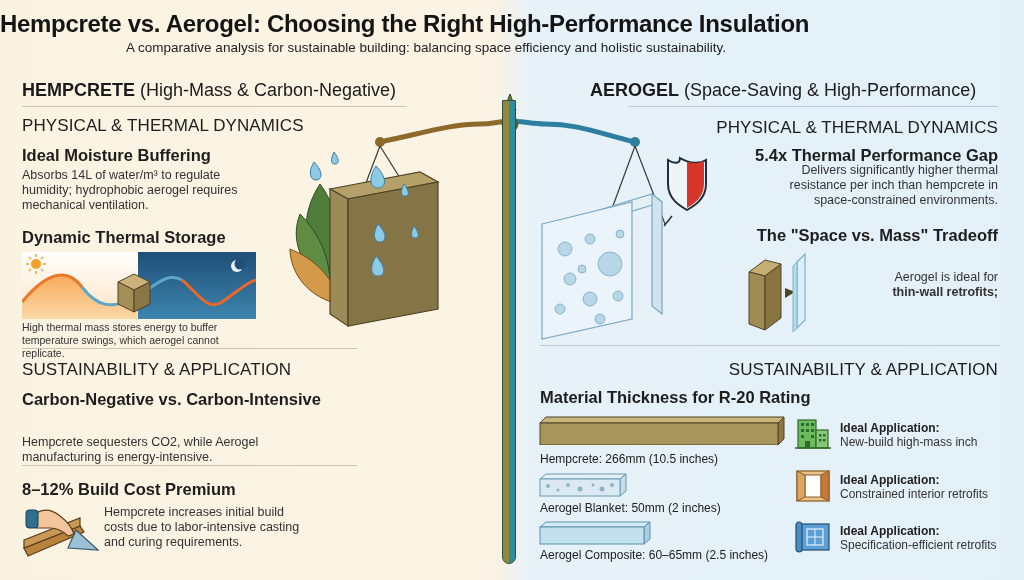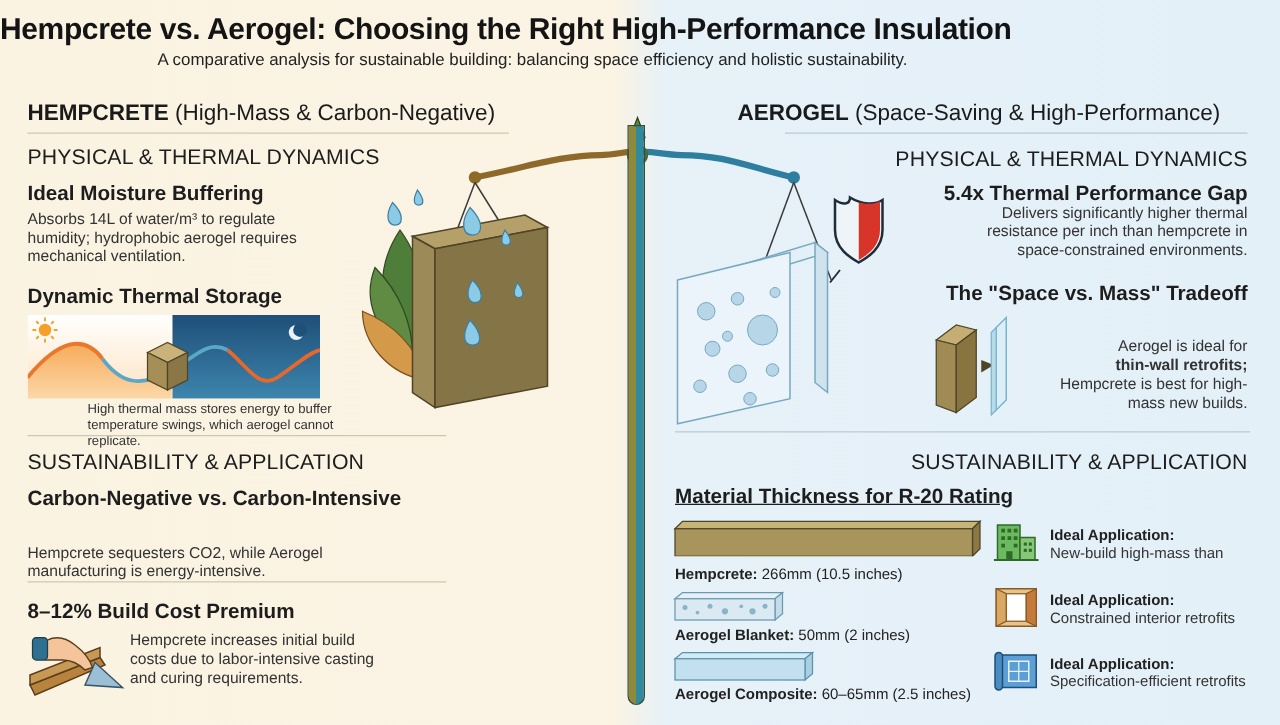--- a/index.html
+++ b/index.html
@@ -20,33 +20,33 @@
     font-size: 13.5px; color: #222;
   }
   .side-head { font-size: 18px; color: #1a1a1a; }
   .side-head b { font-weight: bold; }
   .hr { height: 1px; background: #cfc6b2; }
   .hr.blue { background: #b7cbd6; }
   .sec { font-size: 17px; font-weight: normal; color: #1d1d1d; letter-spacing: 0.1px; }
   .h3 { font-size: 16.5px; font-weight: bold; color: #1d1d1d; }
   .body { font-size: 12.5px; line-height: 15px; color: #333; }
   .right { text-align: right; }
-  .small { font-size: 10.5px; line-height: 13px; color: #333; margin-left: 48px; }
+  .small { font-size: 10.5px; line-height: 13px; color: #333; }
 
   
   .thermal { left: 22px; top: 252px; width: 234px; height: 67px; overflow: hidden; }
 
   
   .pole { left: 502px; top: 100px; width: 14px; height: 464px; border-radius: 0 0 7px 7px;
     background: linear-gradient(90deg, #8e8a3a 0%, #8e8a3a 50%, #2e8ba0 50%, #2e8ba0 100%);
     border: 1.5px solid #3b4a3a; }
   .app-label { font-size: 12px; font-weight: bold; color: #222; }
   .app-text { font-size: 12px; color: #333; }
   .mat-label { font-size: 12px; color: #222; }
-  .mat-label b { font-weight: bold; }
+  .mat-label b { font-weight: normal; }
 </style>
 </head>
 <body>
 
 <div class="abs title">Hempcrete vs. Aerogel: Choosing the Right High-Performance Insulation</div>
 <div class="abs subtitle">A comparative analysis for sustainable building: balancing space efficiency and holistic sustainability.</div>
 
 <div class="abs side-head" style="left:22px; top:80px;">
   <b>HEMPCRETE</b><span> (High-Mass &amp; Carbon-Negative)</span>
 </div>
@@ -213,27 +213,26 @@
     <polygon points="20,26 36,14 36,68 20,80" fill="#87743f" stroke="#4e4426" stroke-width="1"></polygon>
     <polygon points="40,48 50,42 40,38" fill="#4e4426"></polygon>
     <polygon points="52,12 60,4 60,70 52,78" fill="#dceef7" stroke="#7ab4cc" stroke-width="1.2"></polygon>
     <polygon points="48,16 52,12 52,78 48,82" fill="#b8dbea" stroke="#7ab4cc" stroke-width="1"></polygon>
   </svg>
 </div>
 
 <div class="abs body right" style="right:26px; top:270px; width:160px;">
   <span>Aerogel is ideal for</span><br>
   <b>thin-wall retrofits;</b><br>
-  <span>Hempcrete is best for high-mass new builds.</span>
 </div>
 <div class="abs hr blue" style="left:540px; top:345px; width:460px;"></div>
 
 <div class="abs sec right" style="right:26px; top:360px;">SUSTAINABILITY &amp; APPLICATION</div>
 
-<div class="abs h3" style="left:540px; top:388px;text-decoration:underline;">Material Thickness for R-20 Rating</div>
+<div class="abs h3" style="left:540px; top:388px;">Material Thickness for R-20 Rating</div>
 
 <div class="abs" style="left:538px; top:415px; width:250px; height:30px;">
   <svg width="250" height="30" viewBox="0 0 250 30">
     <polygon points="2,8 8,2 246,2 240,8" fill="#c7b479" stroke="#4e4426" stroke-width="1"></polygon>
     <polygon points="240,8 246,2 246,24 240,30" fill="#8b7844" stroke="#4e4426" stroke-width="1"></polygon>
     <rect x="2" y="8" width="238" height="22" fill="#a8955c" stroke="#4e4426" stroke-width="1"></rect>
   </svg>
 </div>
 <div class="abs mat-label" style="left:540px; top:452px;">
   <b>Hempcrete:</b><span> 266mm (10.5 inches)</span>
@@ -287,21 +286,21 @@
         <rect x="24" y="16" width="2.5" height="2.5"></rect>
         <rect x="28" y="16" width="2.5" height="2.5"></rect>
         <rect x="24" y="21" width="2.5" height="2.5"></rect>
         <rect x="28" y="21" width="2.5" height="2.5"></rect>
       </g>
     <line x1="0" y1="30" x2="36" y2="30" stroke="#2e6a2a" stroke-width="1.5"></line>
   </svg>
 </div>
 <div class="abs" style="left:840px; top:421px;">
   <div class="app-label">Ideal Application:</div>
-  <div class="app-text">New-build high-mass than</div>
+  <div class="app-text">New-build high-mass inch</div>
 </div>
 
 <div class="abs" style="left:795px; top:469px; width:36px; height:34px;">
   <svg width="36" height="34" viewBox="0 0 36 34">
     <rect x="2" y="2" width="32" height="30" fill="#e8c48a" stroke="#8a5a24" stroke-width="1.2"></rect>
     <rect x="10" y="6" width="16" height="22" fill="#ffffff" stroke="#8a5a24" stroke-width="1"></rect>
     <polygon points="2,2 10,6 10,28 2,32" fill="#d9a862" stroke="#8a5a24" stroke-width="1"></polygon>
     <polygon points="34,2 26,6 26,28 34,32" fill="#c47a3a" stroke="#8a5a24" stroke-width="1"></polygon>
   </svg>
 </div>

